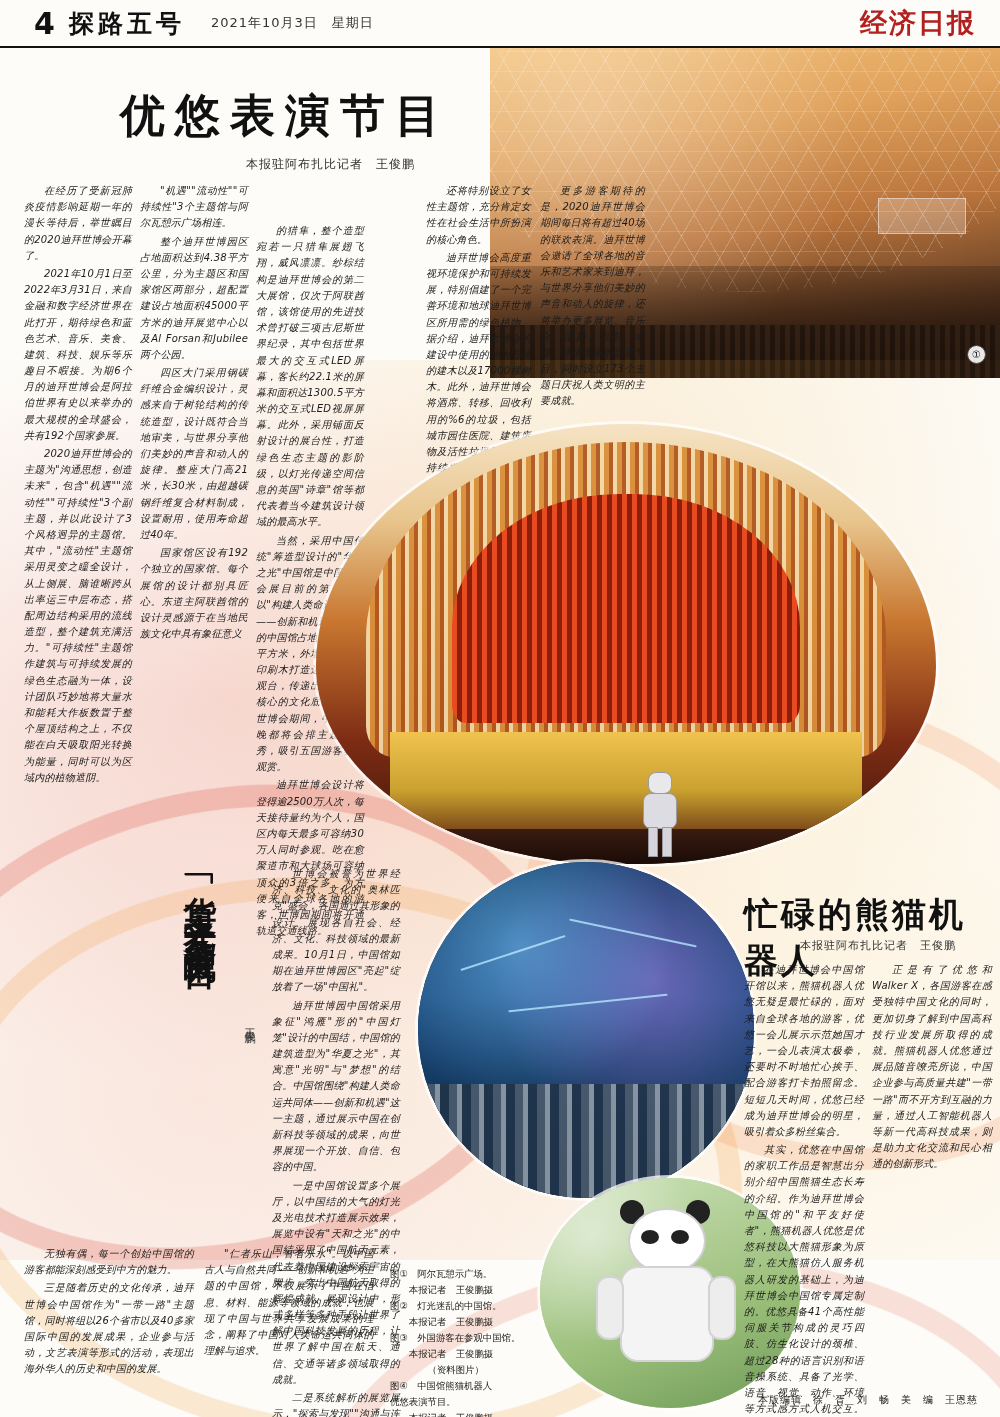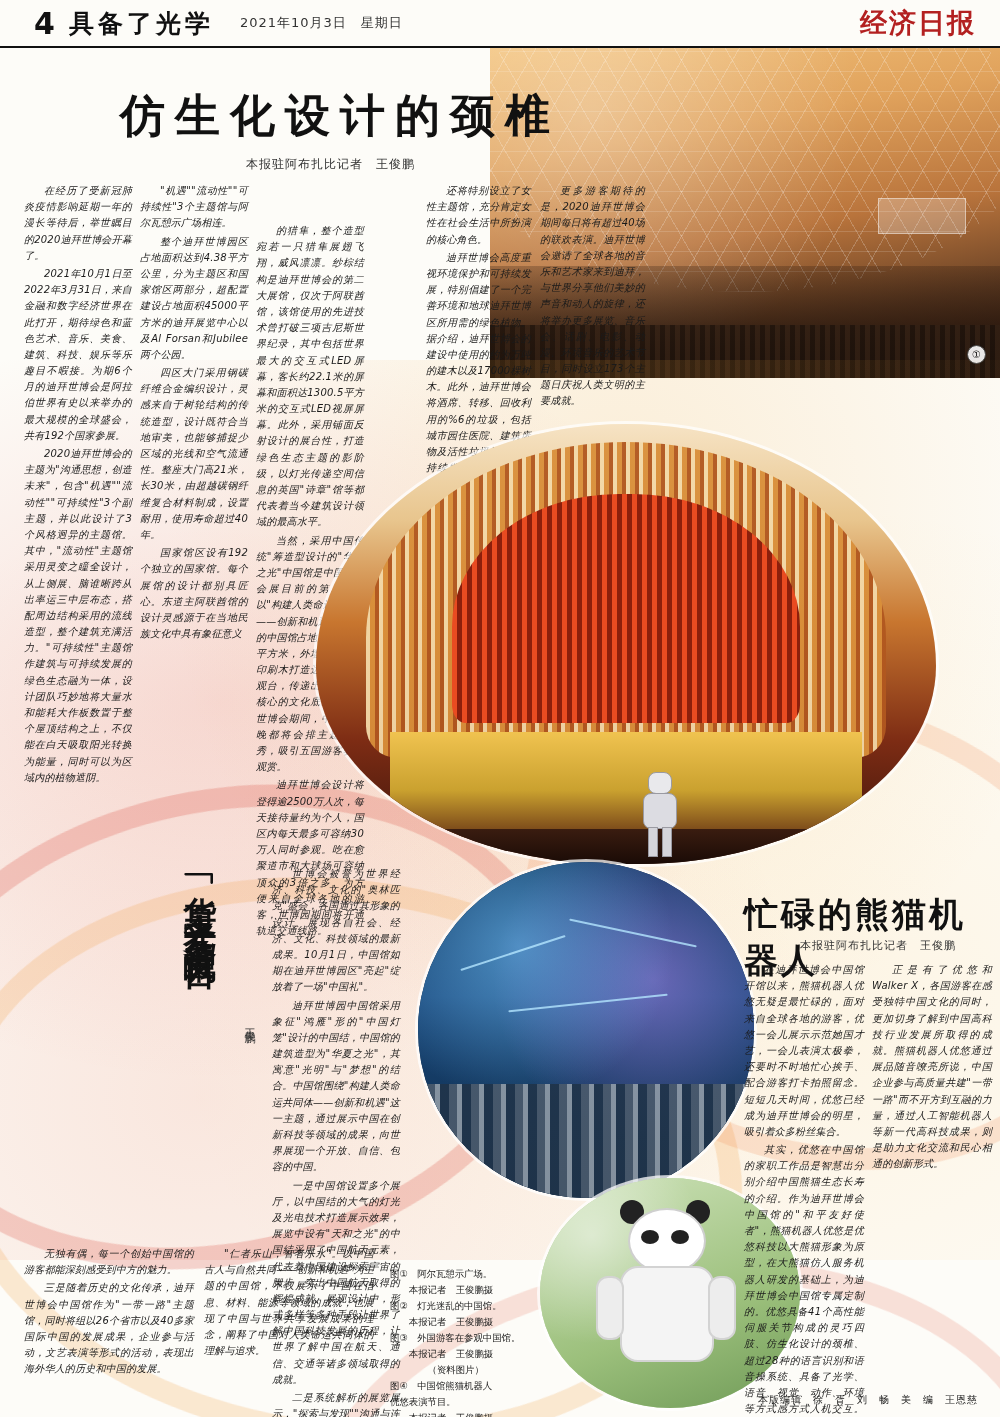--- a/index.html
+++ b/index.html
@@ -232,53 +232,53 @@
     position:absolute;right:22px;bottom:10px;font-size:10px;color:#222;letter-spacing:1px;
   }
 </style>
 </head>
 <body>
 
 <div class="page">
 
   <div class="masthead">
     <div class="pagenum">4</div>
-    <div class="section-title">具备了光学</div>
+    <div class="section-title">探路五号</div>
     <div class="date">2021年10月3日　星期日</div>
     <div class="paper-name">经济日报</div>
   </div>
 
   <div class="topphoto">
     <div class="dome"></div>
     <div class="ground"></div>
     <div class="crowd"></div>
     <div class="signage"></div>
     <div class="photo-badge" style="right:14px;bottom:14px;">①</div>
   </div>
 
-  <div class="headline">仿生化设计的颈椎</div>
+  <div class="headline">优悠表演节目</div>
   <div class="byline">本报驻阿布扎比记者　王俊鹏</div>
 
   <div class="ribbon">
     <div class="swoosh s1"></div>
     <div class="swoosh s2"></div>
     <div class="swoosh s3"></div>
     <div class="swoosh s4"></div>
   </div>
 
   <div class="col c1">
     <p>在经历了受新冠肺炎疫情影响延期一年的漫长等待后，举世瞩目的2020迪拜世博会开幕了。</p>
     <p>2021年10月1日至2022年3月31日，来自金融和数字经济世界在此打开，期待绿色和蓝色艺术、音乐、美食、建筑、科技、娱乐等乐趣目不暇接。为期6个月的迪拜世博会是阿拉伯世界有史以来举办的最大规模的全球盛会，共有192个国家参展。</p>
     <p>2020迪拜世博会的主题为"沟通思想，创造未来"，包含"机遇""流动性""可持续性"3个副主题，并以此设计了3个风格迥异的主题馆。其中，"流动性"主题馆采用灵变之瞳全设计，从上侧展、脑谁晰跨从出率运三中层布态，搭配周边结构采用的流线造型，整个建筑充满活力。"可持续性"主题馆作建筑与可持续发展的绿色生态融为一体，设计团队巧妙地将大量水和能耗大作板数置于整个屋顶结构之上，不仅能在白天吸取阳光转换为能量，同时可以为区域内的植物遮阴。</p>
   </div>
 
   <div class="col c2">
     <p>"机遇""流动性""可持续性"3个主题馆与阿尔瓦憩示广场相连。</p>
     <p>整个迪拜世博园区占地面积达到4.38平方公里，分为主题区和国家馆区两部分，超配置建设占地面积45000平方米的迪拜展览中心以及Al Forsan和Jubilee两个公园。</p>
-    <p>四区大门采用钢碳纤维合金编织设计，灵感来自于树轮结构的传统造型，设计既符合当地审美，也能够捕捉少区域的光线和空气流通性。整座大门高21米，长30米，由超越碳钢纤维复合材料制成，设置耐用，使用寿命超过40年。</p>
+    <p>四区大门采用钢碳纤维合金编织设计，灵感来自于树轮结构的传统造型，设计既符合当地审美，与世界分享他们美妙的声音和动人的旋律。整座大门高21米，长30米，由超越碳钢纤维复合材料制成，设置耐用，使用寿命超过40年。</p>
     <p>国家馆区设有192个独立的国家馆。每个展馆的设计都别具匠心。东道主阿联酋馆的设计灵感源于在当地民族文化中具有象征意义</p>
   </div>
 
   <div class="col c3">
     <p>的猎隼，整个造型宛若一只猎隼展翅飞翔，威风凛凛。纱棕结构是迪拜世博会的第二大展馆，仅次于阿联酋馆，该馆使用的先进技术曾打破三项吉尼斯世界纪录，其中包括世界最大的交互式LED屏幕，客长约22.1米的屏幕和面积达1300.5平方米的交互式LED视屏屏幕。此外，采用铺面反射设计的展台性，打造绿色生态主题的影阶级，以灯光传递空间信息的英国"诗章"馆等都代表着当今建筑设计领域的最高水平。</p>
     <p>当然，采用中国传统"筹造型设计的"华夏之光"中国馆是中国世博会展目前的第二——以"构建人类命运共同体——创新和机遇"为主题的中国馆占地面积4636平方米，外墙取用活字印刷木打造远路花馆立观台，传递出文化大国核心的文化底蕴。迪拜世博会期间，中国馆每晚都将会排主题灯光秀，吸引五国游客驻足观赏。</p>
     <p>迪拜世博会设计将登得逾2500万人次，每天接待量约为个人，国区内每天最多可容纳30万人同时参观。吃在愈聚道市和大球场可容纳顶众的3倍之多。为方便来自全球各地的游客，世博园期间将开通轨道交通线路。</p>
   </div>
 
   <div class="col rc1">

